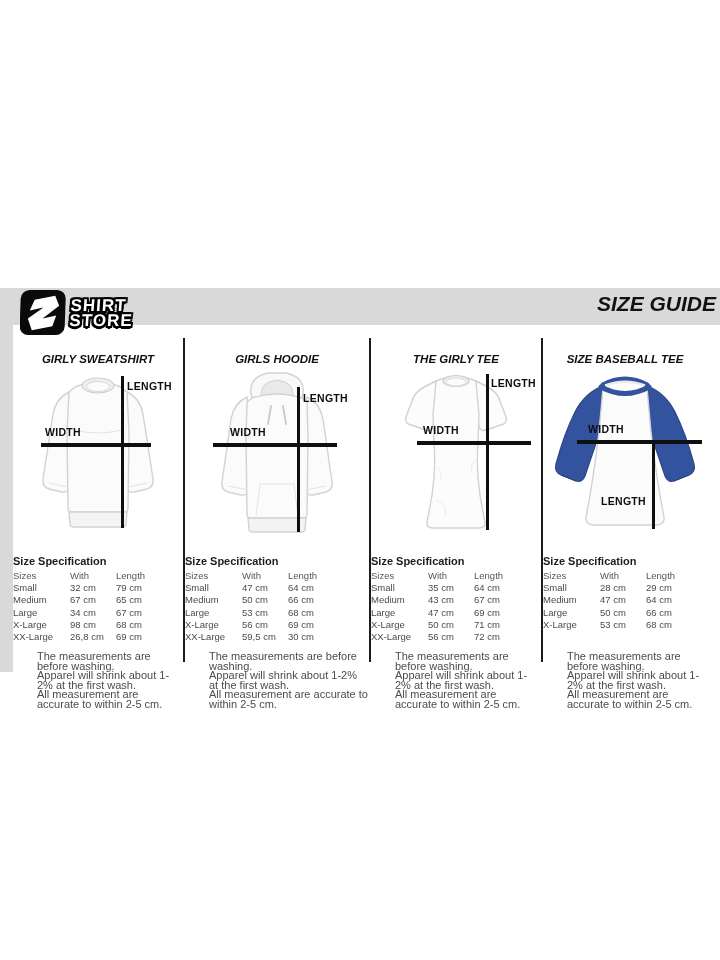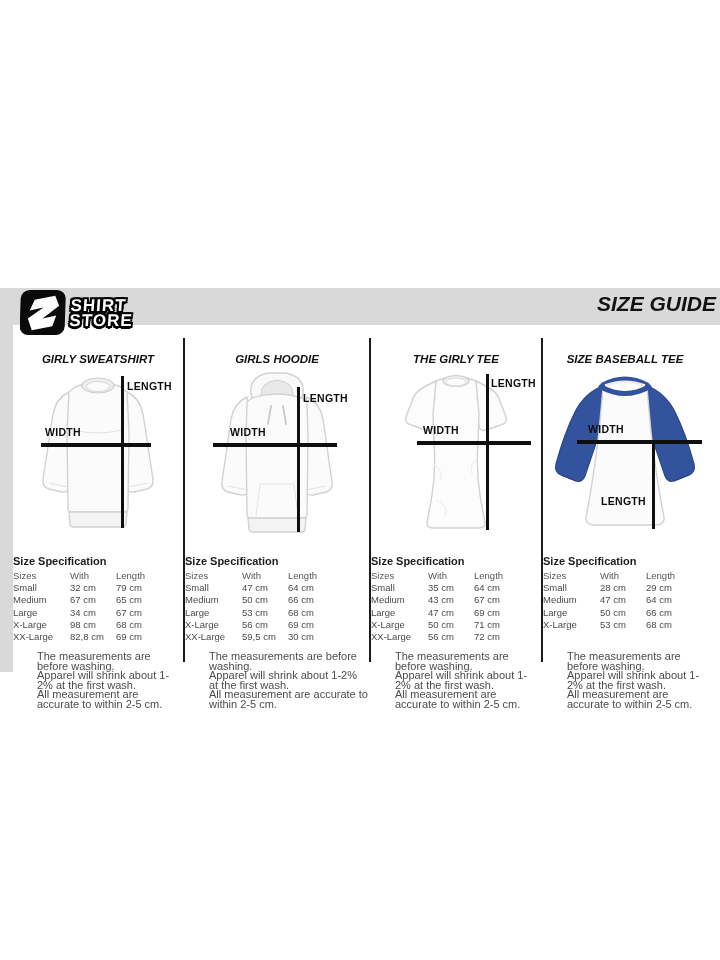--- a/index.html
+++ b/index.html
@@ -127,21 +127,21 @@
                 <td>34 cm</td>
                 <td>67 cm</td>
               </tr>
               <tr>
                 <td>X-Large</td>
                 <td>98 cm</td>
                 <td>68 cm</td>
               </tr>
               <tr>
                 <td>XX-Large</td>
-                <td>82,8 cm</td>
+                <td>26,8 cm</td>
                 <td>69 cm</td>
               </tr>
             </tbody>
         </table>
       </div>
       <div class="note">
         <div>The measurements are before washing.</div>
         <div>Apparel will shrink about 1-2% at the first wash.</div>
         <div>All measurement are accurate to within 2-5 cm.</div>
       </div>

